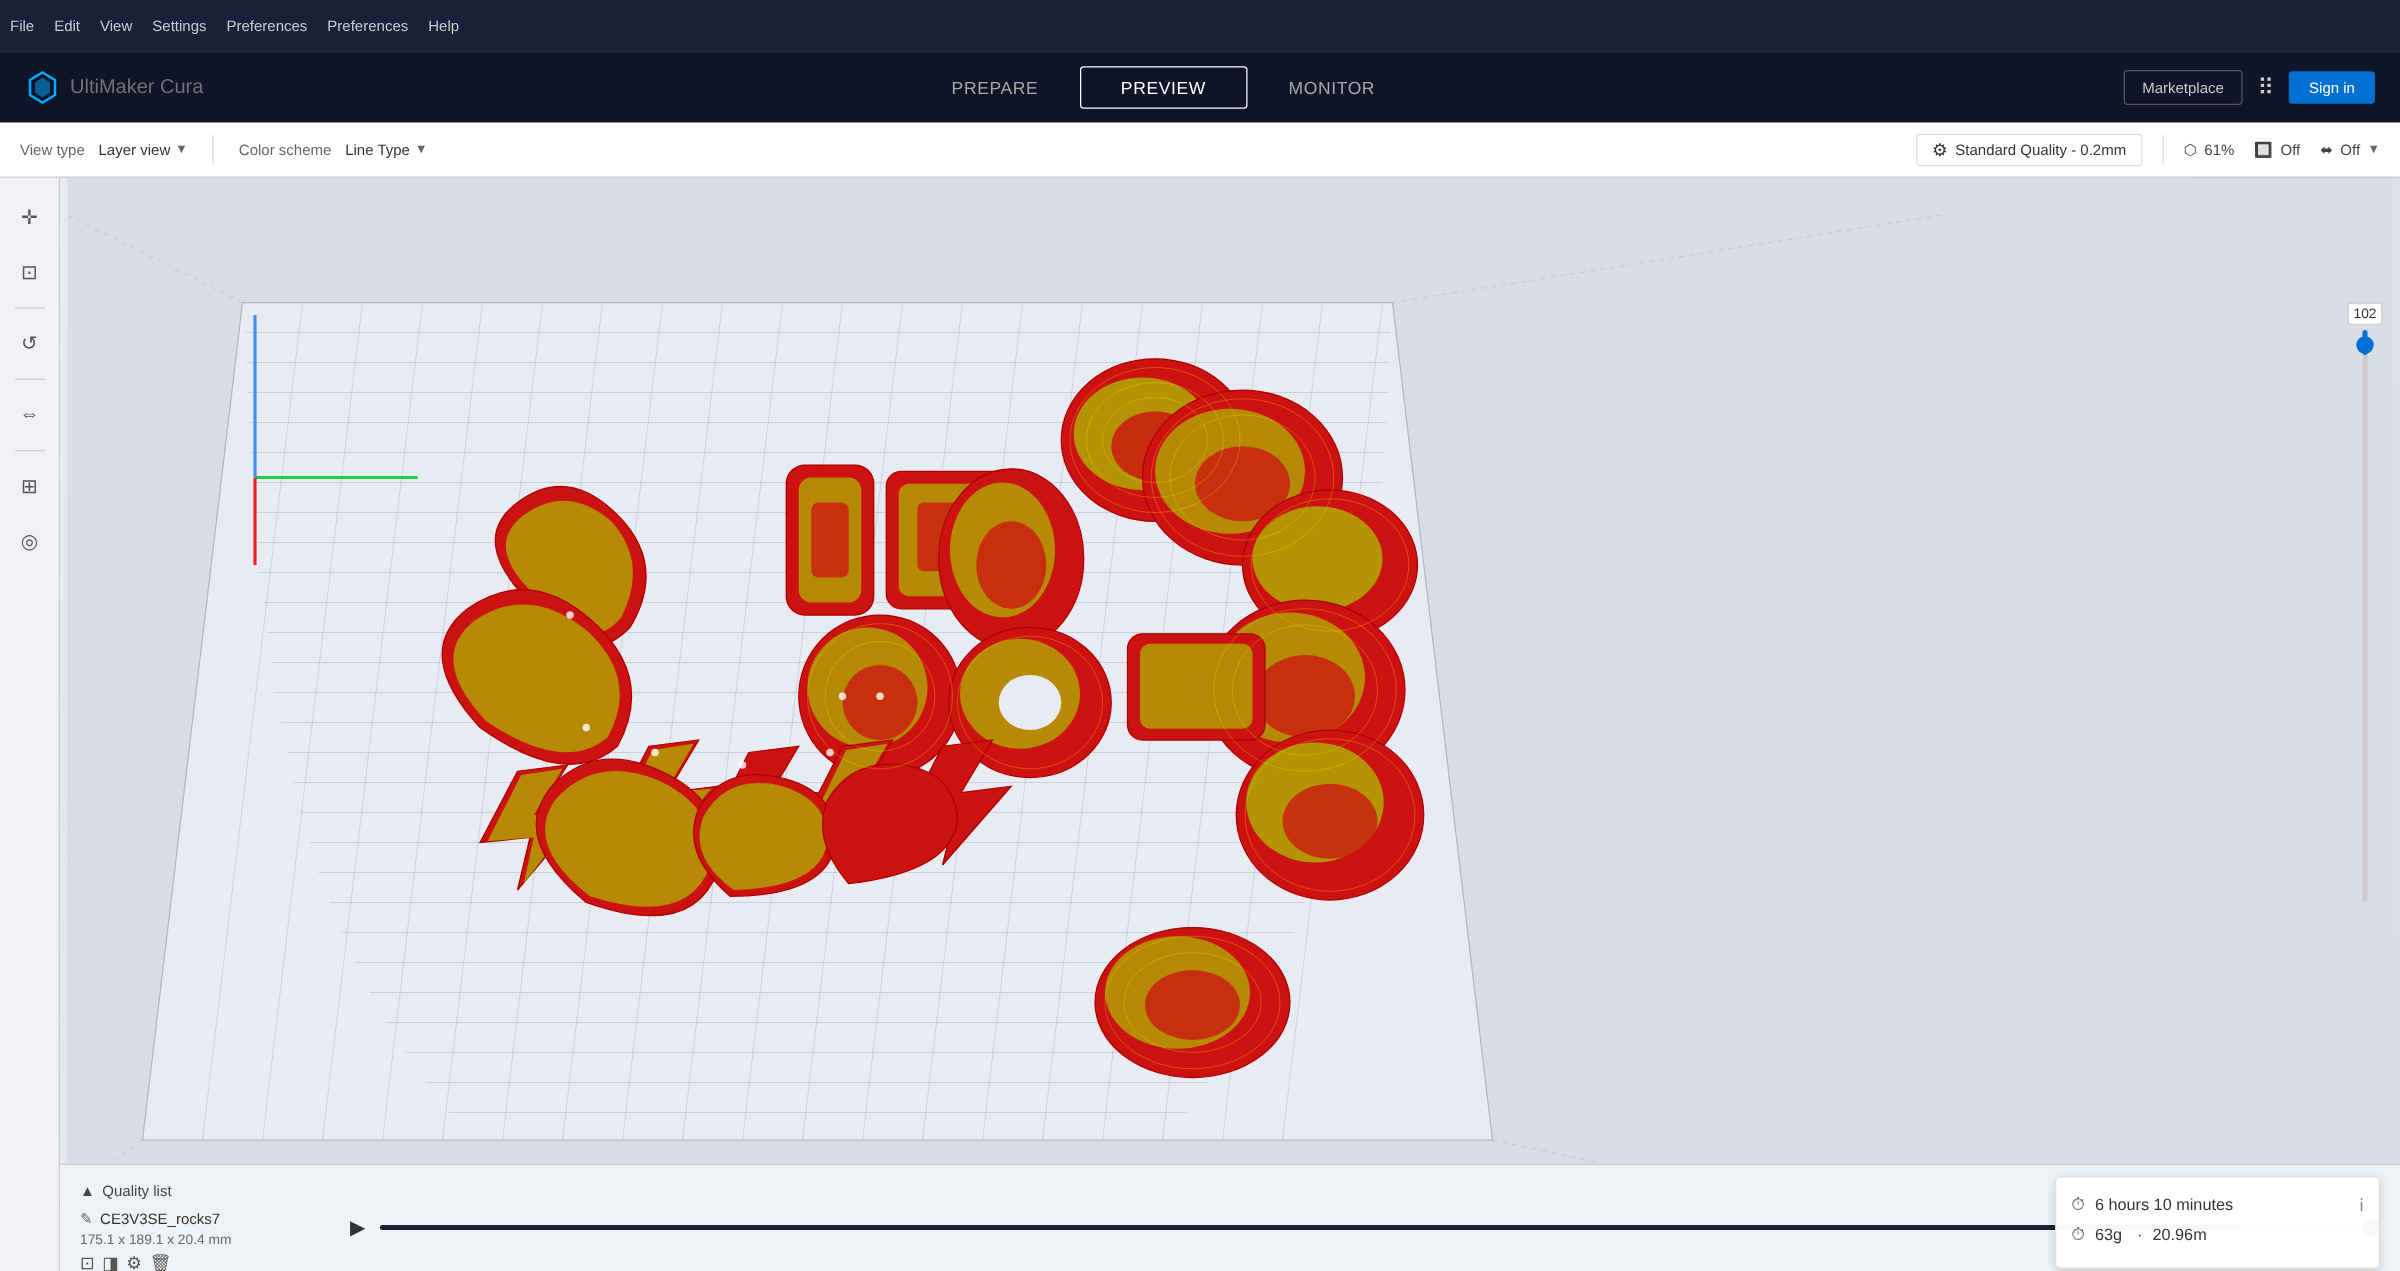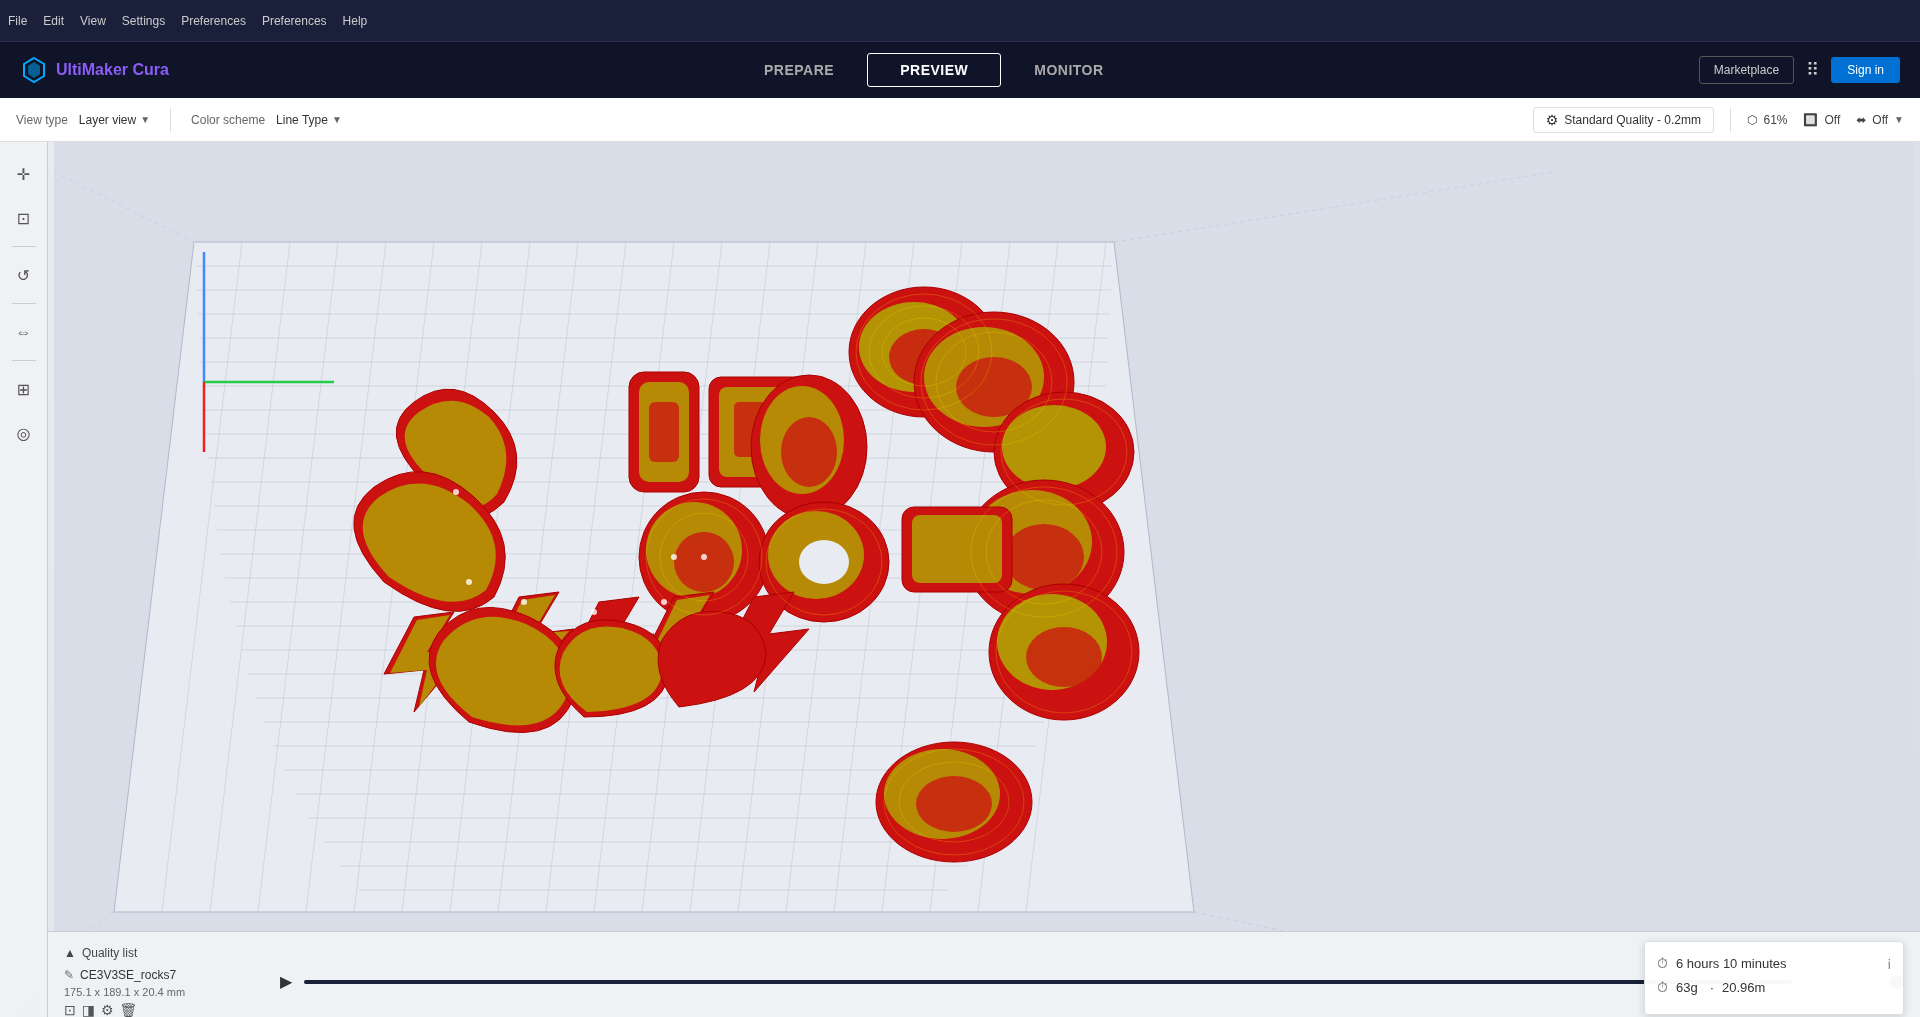--- a/index.html
+++ b/index.html
@@ -12,22 +12,22 @@
     }
     #menu-bar span { font-size: 12px; color: #ccc; cursor: pointer; }
 
     
     #title-bar {
       display: flex; align-items: center; height: 56px; background: #0f1428;
       padding: 0 20px; justify-content: space-between;
     }
     #logo-area { display: flex; align-items: center; gap: 8px; }
     #logo-icon { width: 28px; height: 28px; }
-    #logo-text { font-size: 16px; font-weight: 700; color: #8b5cf6; }
-    #nav-tabs { display: flex; gap: 0; font-weight: bold; }
+    #logo-text { font-size: 16px; font-weight: 400; color: #737373; }
+    #nav-tabs { display: flex; gap: 0; }
     .nav-tab {
       padding: 8px 32px; font-size: 14px; color: #aaa; cursor: pointer;
       border: 1px solid transparent; letter-spacing: 0.5px;
     }
     .nav-tab.active { color: #fff; border: 1px solid #fff; border-radius: 3px; text-align: right; }
     #title-bar-right { display: flex; align-items: center; gap: 12px; }
     #marketplace-btn {
       padding: 6px 14px; background: transparent; border: 1px solid #555;
       color: #ccc; border-radius: 3px; cursor: pointer; font-size: 12px;
     }
@@ -416,20 +416,27 @@
 
       <g stroke="#aabbd0" stroke-width="0.8" stroke-dasharray="4,4" fill="none" opacity="0.5">
 
         <line x1="140" y1="100" x2="0" y2="30"></line>
         <line x1="1060" y1="100" x2="1500" y2="30"></line>
         <line x1="1140" y1="770" x2="1700" y2="889"></line>
         <line x1="60" y1="770" x2="-100" y2="889"></line>
       </g>
     </svg>
 
+    <div id="layer-slider-container">
+      <div id="layer-value">102</div>
+      <div id="layer-slider-track">
+        <div id="layer-slider-fill"></div>
+        <div id="layer-slider-thumb"></div>
+      </div>
+    </div>
   </div>
 
   <div id="bottom-bar">
 
     <div id="object-list-panel">
       <div class="object-list-header">
         <span>▲</span>
         <span>Quality list</span>
       </div>
       <div class="object-item">

